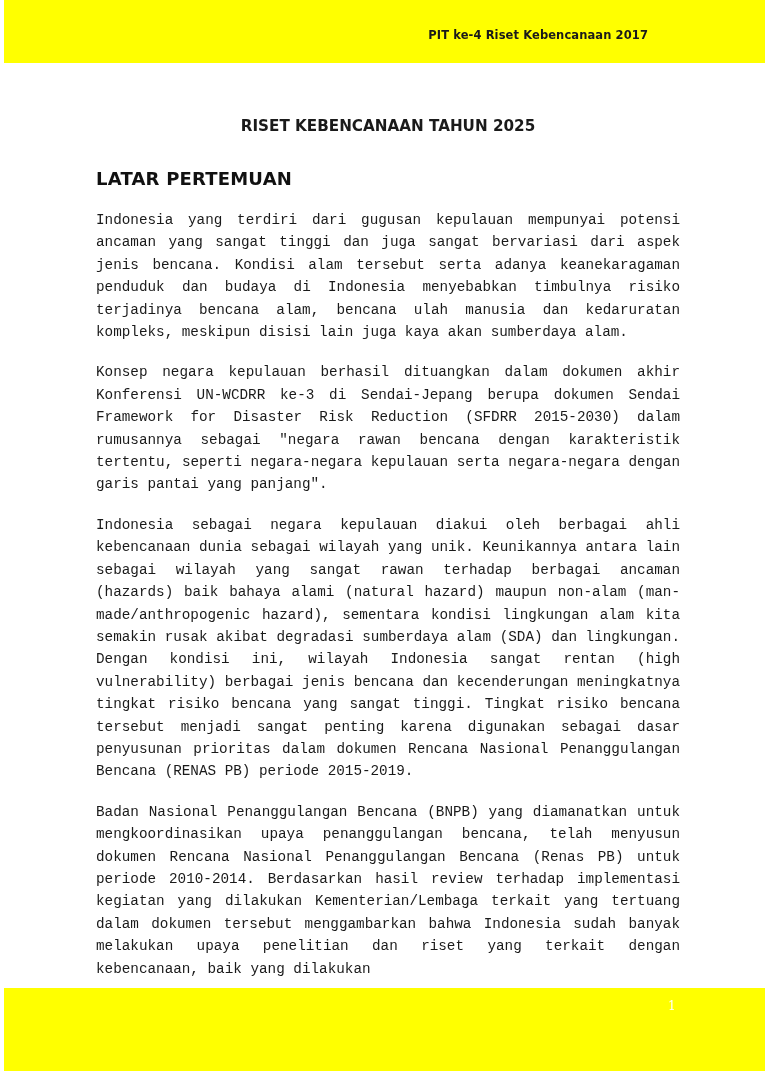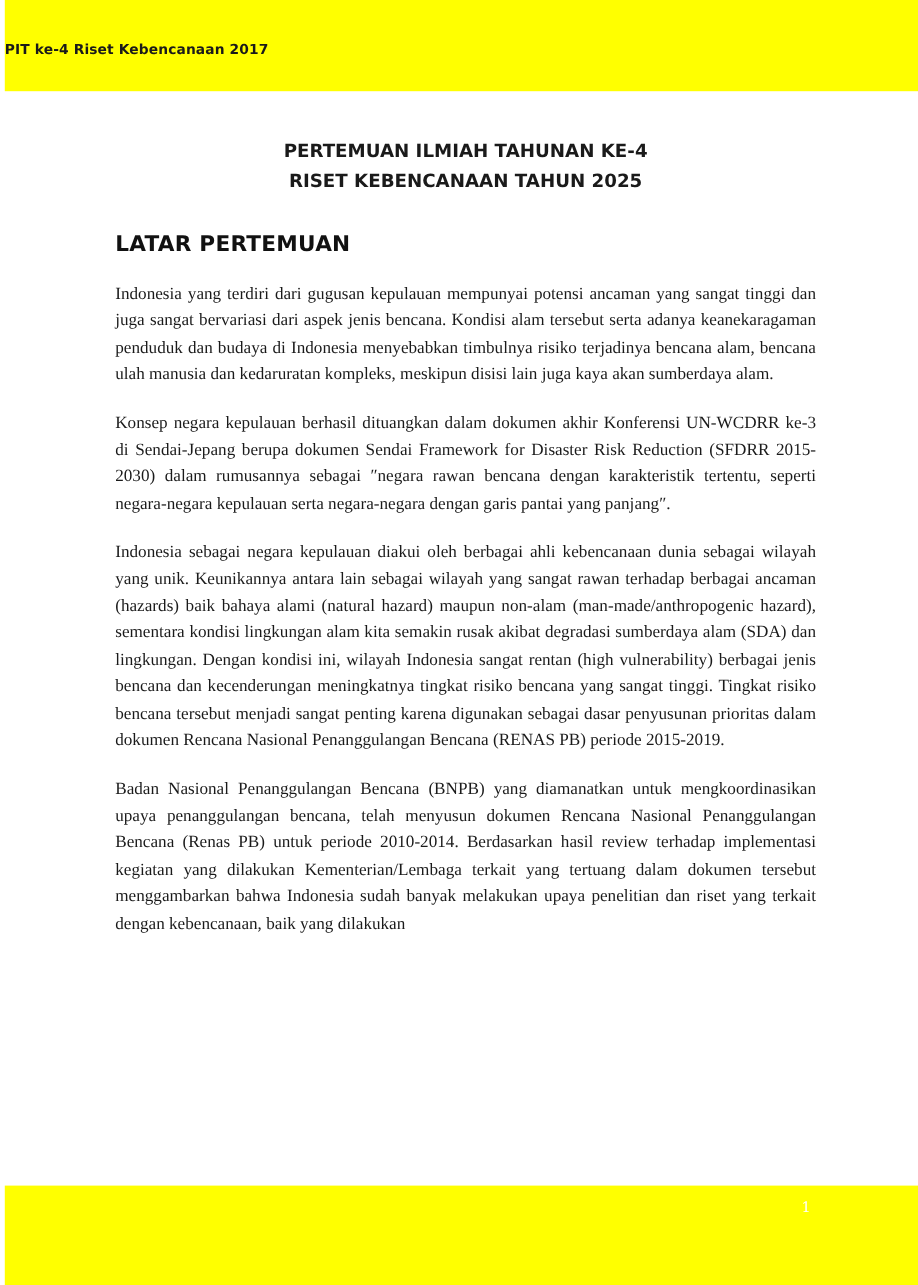--- a/index.html
+++ b/index.html
@@ -21,24 +21,25 @@
     background: #ffffff;
     box-sizing: border-box;
   }
 
   
   .header-band {
     position: absolute;
     top: 0;
     left: 4px;
     right: 0;
-    height: 76px;
+    height: 63px;
     background: #ffff00;
     display: flex;
     align-items: center;
+    justify-content: flex-end;
     box-sizing: border-box;
     padding-right: 117px;
   }
   .header-title {
     font-family: "DejaVu Sans", sans-serif;
     font-weight: 700;
     font-size: 11.5px;
     color: #1a1a1a;
     letter-spacing: 0.1px;
     white-space: nowrap;
@@ -90,21 +91,21 @@
     font-family: "DejaVu Sans", sans-serif;
     font-weight: 700;
     font-size: 18px;
     color: #111111;
     margin: 0;
     padding-top: 29px;
     letter-spacing: 0.2px;
   }
 
   .body-text {
-    font-family: Liberation Serif, serif;
+    font-family: Liberation Mono, monospace;
     font-size: 14.3px;
     line-height: 22.4px;
     color: #1a1a1a;
     text-align: justify;
     text-justify: inter-word;
     margin: 0;
     padding-top: 18px;
     hyphens: none;
   }
   .body-text:first-of-type {
@@ -116,21 +117,20 @@
 
 <div class="page">
 
   <div class="header-band">
     <span class="header-title">PIT ke-4 Riset Kebencanaan 2017</span>
   </div>
 
   <div class="content">
 
     <div class="doc-title">
-      <div>PERTEMUAN ILMIAH TAHUNAN KE-4</div>
       <div>RISET KEBENCANAAN TAHUN 2025</div>
     </div>
 
     <h2 class="section-heading">LATAR PERTEMUAN</h2>
 
     <p class="body-text">Indonesia yang terdiri dari gugusan kepulauan mempunyai potensi ancaman yang sangat tinggi dan juga sangat bervariasi dari aspek jenis bencana. Kondisi alam tersebut serta adanya keanekaragaman penduduk dan budaya di Indonesia menyebabkan timbulnya risiko terjadinya bencana alam, bencana ulah manusia dan kedaruratan kompleks, meskipun disisi lain juga kaya akan sumberdaya alam.</p>
     <p class="body-text">Konsep negara kepulauan berhasil dituangkan dalam dokumen akhir Konferensi UN-WCDRR ke-3 di Sendai-Jepang berupa dokumen Sendai Framework for Disaster Risk Reduction (SFDRR 2015-2030) dalam rumusannya sebagai ″negara rawan bencana dengan karakteristik tertentu, seperti negara-negara kepulauan serta negara-negara dengan garis pantai yang panjang″.</p>
     <p class="body-text">Indonesia sebagai negara kepulauan diakui oleh berbagai ahli kebencanaan dunia sebagai wilayah yang unik.  Keunikannya antara lain sebagai wilayah yang sangat rawan terhadap berbagai ancaman (hazards) baik bahaya alami (natural hazard) maupun non-alam (man-made/anthropogenic hazard), sementara kondisi lingkungan alam kita semakin rusak akibat degradasi sumberdaya alam (SDA) dan lingkungan. Dengan kondisi ini, wilayah Indonesia sangat rentan (high vulnerability) berbagai jenis bencana dan kecenderungan meningkatnya tingkat risiko bencana yang sangat tinggi. Tingkat risiko bencana tersebut menjadi sangat penting karena digunakan sebagai dasar penyusunan prioritas dalam dokumen Rencana Nasional Penanggulangan Bencana (RENAS PB) periode 2015-2019.</p>
     <p class="body-text">Badan Nasional Penanggulangan Bencana (BNPB) yang diamanatkan untuk mengkoordinasikan upaya penanggulangan bencana, telah menyusun dokumen Rencana Nasional Penanggulangan Bencana (Renas PB) untuk periode 2010-2014. Berdasarkan hasil review terhadap implementasi kegiatan yang dilakukan Kementerian/Lembaga terkait yang tertuang dalam dokumen tersebut menggambarkan bahwa Indonesia sudah banyak melakukan upaya penelitian dan riset yang terkait dengan kebencanaan, baik yang dilakukan</p>
 

